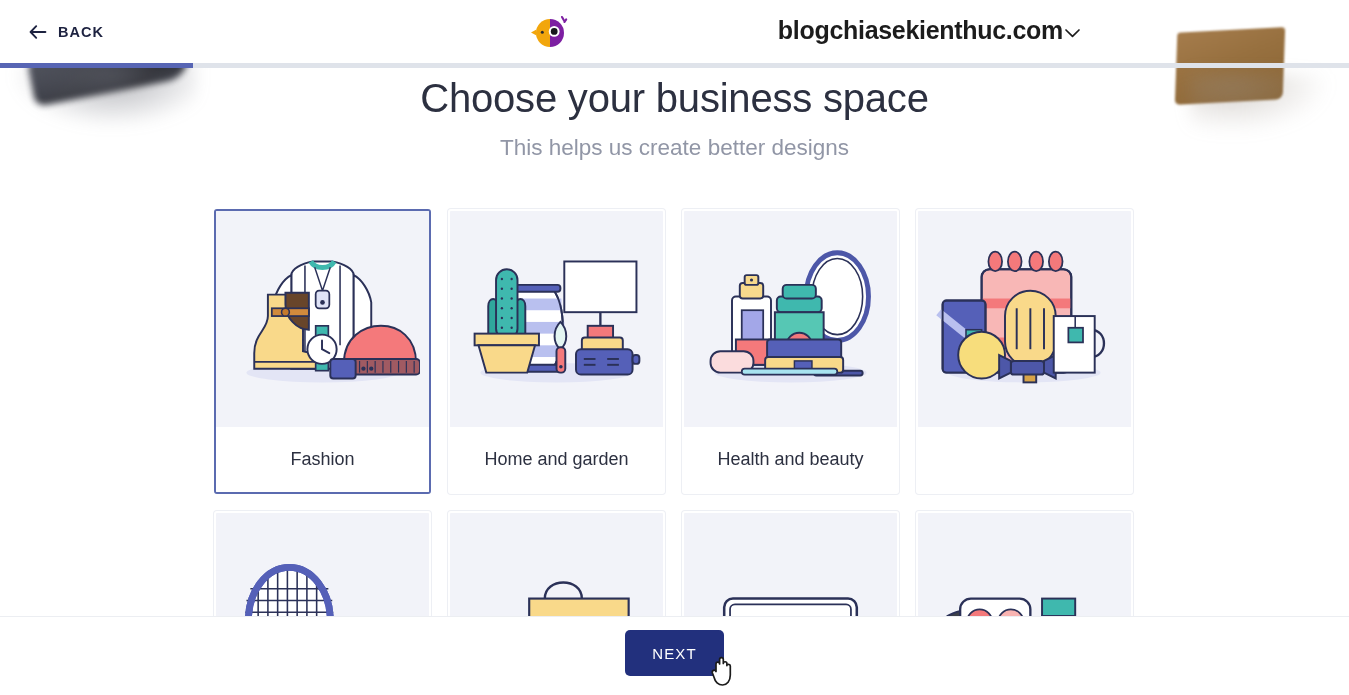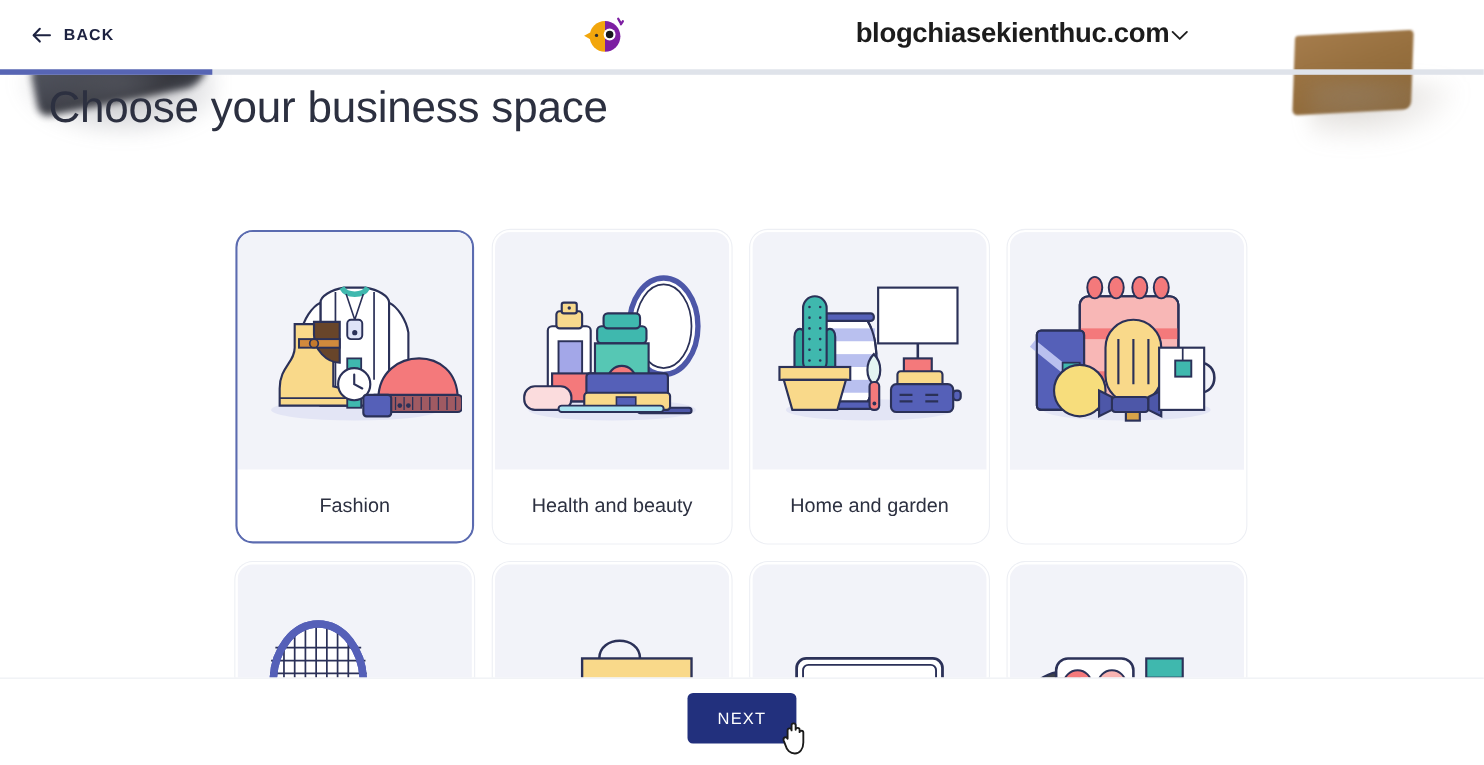--- a/index.html
+++ b/index.html
@@ -157,28 +157,27 @@
     position: absolute;
     top: 68px; left: 0;
     width: 1349px;
     height: 548px;
     background: transparent;
     overflow: hidden;
     z-index: 20;
   }
 
   .page-heading {
-    text-align: left;
+    text-align: center;
     font-size: 40px;
     font-weight: 400;
     color: #2c3040;
     letter-spacing: -0.2px;
     margin-top: 8px;
     font-family: "Liberation Sans", sans-serif;
-    padding-left: 44px;
   }
   .page-subheading {
     text-align: center;
     font-size: 22.5px;
     font-weight: 400;
     color: #9196a6;
     margin-top: 14px;
     font-family: "Liberation Sans", sans-serif;
   }
 
@@ -190,21 +189,21 @@
     display: grid;
     grid-template-columns: repeat(4, 217px);
     column-gap: 17px;
     row-gap: 17px;
   }
 
   .space-card {
     width: 217px;
     height: 285px;
     background: #ffffff;
-    border-radius: 16px;
+    border-radius: 3px;
     border: 2px solid #ffffff;
     box-shadow: 0 0 0 1px #edeff4;
     overflow: hidden;
     display: flex;
     flex-direction: column;
     cursor: pointer;
   }
   .space-card.selected {
     border: 2px solid #5b6bb0;
     box-shadow: none;
@@ -307,20 +306,21 @@
     </div>
   </div>
 
   <div class="progress-track">
     <div class="progress-fill" style="width:193px"></div>
   </div>
 
   <div class="content-area">
 
     <h1 class="page-heading">Choose your business space</h1>
+    <p class="page-subheading">This helps us create better designs</p>
 
     <div class="card-grid">
 
       <div class="space-card selected">
         <div class="card-illustration">
           <svg viewBox="0 0 200 170" width="195" height="166">
             <ellipse cx="100" cy="140" rx="78" ry="10" fill="#e3e5f5"></ellipse>
 
             <path d="M68 40 C68 34 78 28 90 26 L110 26 C122 28 132 34 132 40 L132 136 L68 136 Z" fill="#ffffff" stroke="#2b3158" stroke-width="2"></path>
             <path d="M68 40 C60 44 52 56 50 68 L50 112 L68 112 Z" fill="#ffffff" stroke="#2b3158" stroke-width="2"></path>
@@ -360,55 +360,20 @@
               <line x1="186" y1="128" x2="186" y2="140"></line>
                 <line x1="194" y1="128" x2="194" y2="140"></line>
             </g>
 
             <rect x="108" y="126" width="26" height="20" rx="3" fill="#5560b8" stroke="#2b3158" stroke-width="2"></rect>
             <circle cx="142" cy="136" r="2.2" fill="#2b3158"></circle>
             <circle cx="150" cy="136" r="2.2" fill="#2b3158"></circle>
           </svg>
         </div>
         <div class="card-label">Fashion</div>
-      </div>
-
-      <div class="space-card">
-        <div class="card-illustration">
-          <svg viewBox="0 0 200 170" width="195" height="166">
-            <ellipse cx="100" cy="140" rx="78" ry="10" fill="#e3e5f5"></ellipse>
-
-            <line x1="148" y1="90" x2="148" y2="142" stroke="#2b3158" stroke-width="3"></line>
-            <rect x="124" y="138" width="50" height="5" rx="2.5" fill="#4d57a8" stroke="#2b3158" stroke-width="2"></rect>
-            <ellipse cx="148" cy="62" rx="32" ry="45" fill="#ffffff" stroke="#4d57a8" stroke-width="5"></ellipse>
-            <ellipse cx="148" cy="62" rx="26" ry="39" fill="#ffffff" stroke="#2b3158" stroke-width="1.6"></ellipse>
-
-            <rect x="86" y="62" width="46" height="16" rx="4" fill="#3fb8ae" stroke="#2b3158" stroke-width="2"></rect>
-            <rect x="92" y="50" width="34" height="14" rx="4" fill="#3fb8ae" stroke="#2b3158" stroke-width="2"></rect>
-            <path d="M84 78 L134 78 L134 112 L84 112 Z" fill="#56c7b4" stroke="#2b3158" stroke-width="2"></path>
-            <circle cx="109" cy="112" r="13" fill="#f4797b" stroke="#2b3158" stroke-width="2"></circle>
-
-            <rect x="40" y="62" width="40" height="70" rx="4" fill="#ffffff" stroke="#2b3158" stroke-width="2"></rect>
-            <rect x="48" y="48" width="24" height="16" rx="3" fill="#f7d98d" stroke="#2b3158" stroke-width="2"></rect>
-            <rect x="53" y="40" width="14" height="10" rx="2" fill="#f7d98d" stroke="#2b3158" stroke-width="2"></rect>
-            <circle cx="60" cy="45" r="1.6" fill="#2b3158"></circle>
-            <rect x="50" y="76" width="22" height="48" fill="#a3a7e8" stroke="#2b3158" stroke-width="1.8"></rect>
-
-            <rect x="44" y="106" width="40" height="26" fill="#f4797b" stroke="#2b3158" stroke-width="2"></rect>
-
-            <rect x="76" y="106" width="76" height="22" rx="3" fill="#5560b8" stroke="#2b3158" stroke-width="2"></rect>
-            <rect x="74" y="124" width="80" height="16" rx="3" fill="#f9d98a" stroke="#2b3158" stroke-width="2"></rect>
-            <rect x="104" y="128" width="18" height="10" fill="#5560b8" stroke="#2b3158" stroke-width="1.5"></rect>
-
-            <rect x="18" y="118" width="44" height="22" rx="10" fill="#fbdcdd" stroke="#2b3158" stroke-width="2"></rect>
-
-            <rect x="50" y="136" width="98" height="6" rx="3" fill="#a8e4f0" stroke="#2b3158" stroke-width="1.8"></rect>
-          </svg>
-        </div>
-        <div class="card-label">Health and beauty</div>
       </div>
 
       <div class="space-card">
         <div class="card-illustration">
           <svg viewBox="0 0 200 170" width="195" height="166">
             <ellipse cx="100" cy="140" rx="78" ry="10" fill="#e3e5f5"></ellipse>
 
             <path d="M58 54 L96 54 C110 72 110 116 96 136 L58 136 Z" fill="#ffffff" stroke="#2b3158" stroke-width="2"></path>
             <g fill="#b9c0ef">
               <rect x="58" y="64" width="47" height="12"></rect>
@@ -459,20 +424,55 @@
           </svg>
         </div>
         <div class="card-label">Home and garden</div>
       </div>
 
       <div class="space-card">
         <div class="card-illustration">
           <svg viewBox="0 0 200 170" width="195" height="166">
             <ellipse cx="100" cy="140" rx="78" ry="10" fill="#e3e5f5"></ellipse>
 
+            <line x1="148" y1="90" x2="148" y2="142" stroke="#2b3158" stroke-width="3"></line>
+            <rect x="124" y="138" width="50" height="5" rx="2.5" fill="#4d57a8" stroke="#2b3158" stroke-width="2"></rect>
+            <ellipse cx="148" cy="62" rx="32" ry="45" fill="#ffffff" stroke="#4d57a8" stroke-width="5"></ellipse>
+            <ellipse cx="148" cy="62" rx="26" ry="39" fill="#ffffff" stroke="#2b3158" stroke-width="1.6"></ellipse>
+
+            <rect x="86" y="62" width="46" height="16" rx="4" fill="#3fb8ae" stroke="#2b3158" stroke-width="2"></rect>
+            <rect x="92" y="50" width="34" height="14" rx="4" fill="#3fb8ae" stroke="#2b3158" stroke-width="2"></rect>
+            <path d="M84 78 L134 78 L134 112 L84 112 Z" fill="#56c7b4" stroke="#2b3158" stroke-width="2"></path>
+            <circle cx="109" cy="112" r="13" fill="#f4797b" stroke="#2b3158" stroke-width="2"></circle>
+
+            <rect x="40" y="62" width="40" height="70" rx="4" fill="#ffffff" stroke="#2b3158" stroke-width="2"></rect>
+            <rect x="48" y="48" width="24" height="16" rx="3" fill="#f7d98d" stroke="#2b3158" stroke-width="2"></rect>
+            <rect x="53" y="40" width="14" height="10" rx="2" fill="#f7d98d" stroke="#2b3158" stroke-width="2"></rect>
+            <circle cx="60" cy="45" r="1.6" fill="#2b3158"></circle>
+            <rect x="50" y="76" width="22" height="48" fill="#a3a7e8" stroke="#2b3158" stroke-width="1.8"></rect>
+
+            <rect x="44" y="106" width="40" height="26" fill="#f4797b" stroke="#2b3158" stroke-width="2"></rect>
+
+            <rect x="76" y="106" width="76" height="22" rx="3" fill="#5560b8" stroke="#2b3158" stroke-width="2"></rect>
+            <rect x="74" y="124" width="80" height="16" rx="3" fill="#f9d98a" stroke="#2b3158" stroke-width="2"></rect>
+            <rect x="104" y="128" width="18" height="10" fill="#5560b8" stroke="#2b3158" stroke-width="1.5"></rect>
+
+            <rect x="18" y="118" width="44" height="22" rx="10" fill="#fbdcdd" stroke="#2b3158" stroke-width="2"></rect>
+
+            <rect x="50" y="136" width="98" height="6" rx="3" fill="#a8e4f0" stroke="#2b3158" stroke-width="1.8"></rect>
+          </svg>
+        </div>
+        <div class="card-label">Health and beauty</div>
+      </div>
+
+      <div class="space-card">
+        <div class="card-illustration">
+          <svg viewBox="0 0 200 170" width="195" height="166">
+            <ellipse cx="100" cy="140" rx="78" ry="10" fill="#e3e5f5"></ellipse>
+
             <rect x="56" y="34" width="92" height="106" rx="8" fill="#f8b7b6" stroke="#2b3158" stroke-width="2"></rect>
             <rect x="56" y="64" width="92" height="10" fill="#f4797b"></rect>
             <rect x="56" y="104" width="92" height="10" fill="#f4797b"></rect>
             <rect x="56" y="34" width="92" height="106" rx="8" fill="none" stroke="#2b3158" stroke-width="2"></rect>
             <g fill="#f4797b" stroke="#2b3158" stroke-width="1.8">
               <ellipse cx="70" cy="26" rx="7" ry="10"></ellipse>
               <ellipse cx="90" cy="26" rx="7" ry="10"></ellipse>
               <ellipse cx="112" cy="26" rx="7" ry="10"></ellipse>
               <ellipse cx="132" cy="26" rx="7" ry="10"></ellipse>
             </g>

